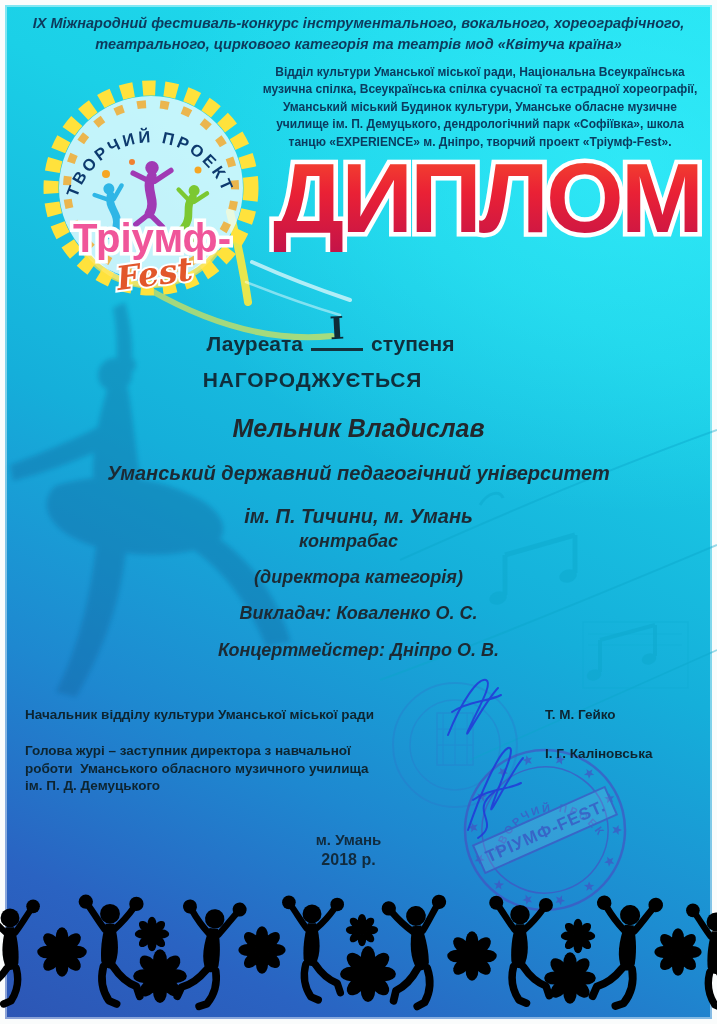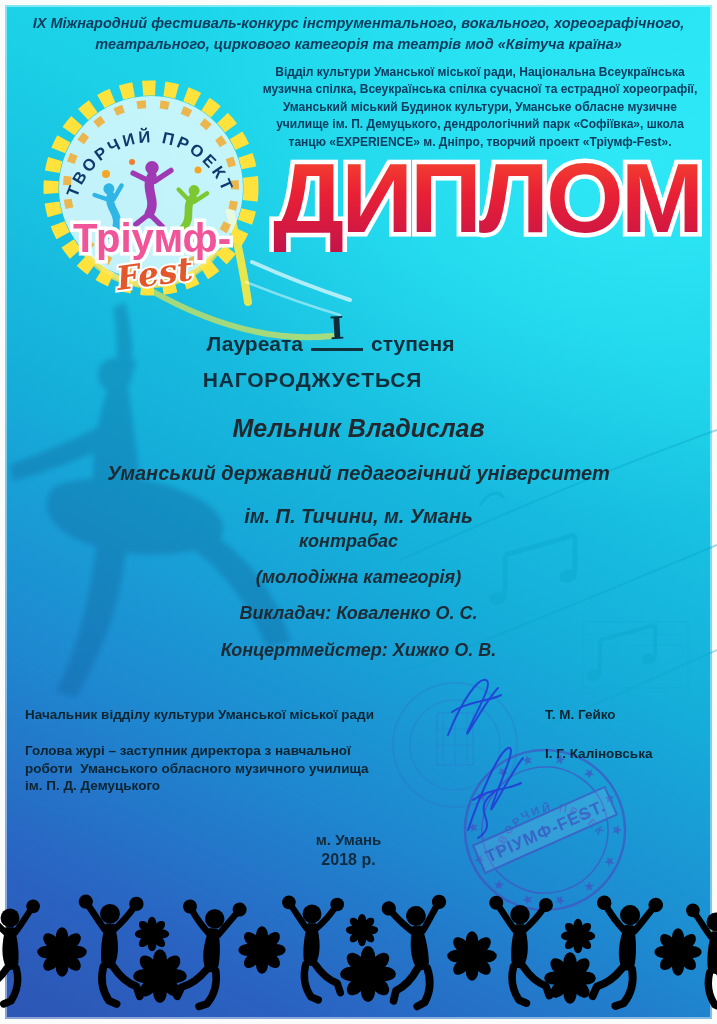--- a/index.html
+++ b/index.html
@@ -227,23 +227,23 @@
   <div class="abs c award" style="top:326px;transform:translateX(-28px);">
     <span>Лауреата</span><span class="degree-slot"><span class="degree-mark">І</span></span><span>ступеня</span>
   </div>
 
   <div class="abs c lbl" style="top:368px;transform:translateX(-46px);">НАГОРОДЖУЄТЬСЯ</div>
 
   <div class="abs c name" style="top:414px;">Мельник Владислав</div>
   <div class="abs c inst" style="top:462px;">Уманський державний педагогічний університет</div>
   <div class="abs c inst" style="top:505px;">ім. П. Тичини, м. Умань</div>
   <div class="abs c det" style="top:531px;transform:translateX(-10px);">контрабас</div>
-  <div class="abs c det" style="top:567px;">(молодіжна категорія)</div>
+  <div class="abs c det" style="top:567px;">(директора категорія)</div>
   <div class="abs c det" style="top:603px;">Викладач: Коваленко О. С.</div>
-  <div class="abs c det" style="top:640px;">Концертмейстер: Хижко О. В.</div>
+  <div class="abs c det" style="top:640px;">Концертмейстер: Дніпро О. В.</div>
 
   <div class="abs off" style="left:25px;top:706px;width:536px;">Начальник відділу культури Уманської міської ради</div>
   <div class="abs off" style="left:545px;top:706px;text-align:right;">Т. М. Гейко</div>
   <div class="abs off" style="left:25px;top:742px;width:420px;">Голова журі – заступник директора з навчальної
 роботи  Уманського обласного музичного училища
 ім. П. Д. Демуцького</div>
   <div class="abs off" style="left:545px;top:745px;">І. Г. Каліновська</div>
 
   <div class="abs c city" style="top:831px;transform:translateX(-10px);">м. Умань</div>
   <div class="abs c year" style="top:851px;transform:translateX(-10px);">2018 р.</div>

